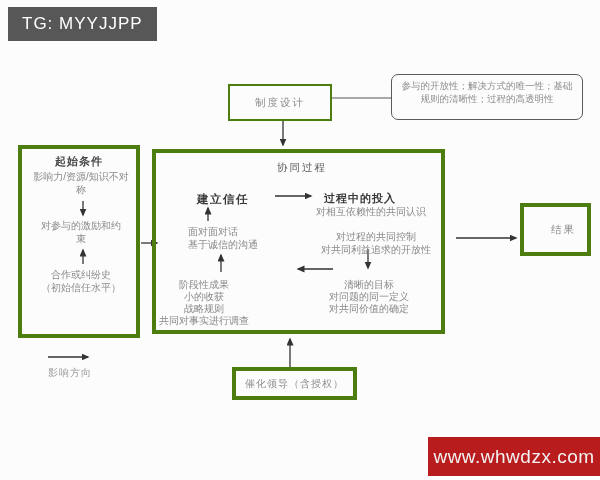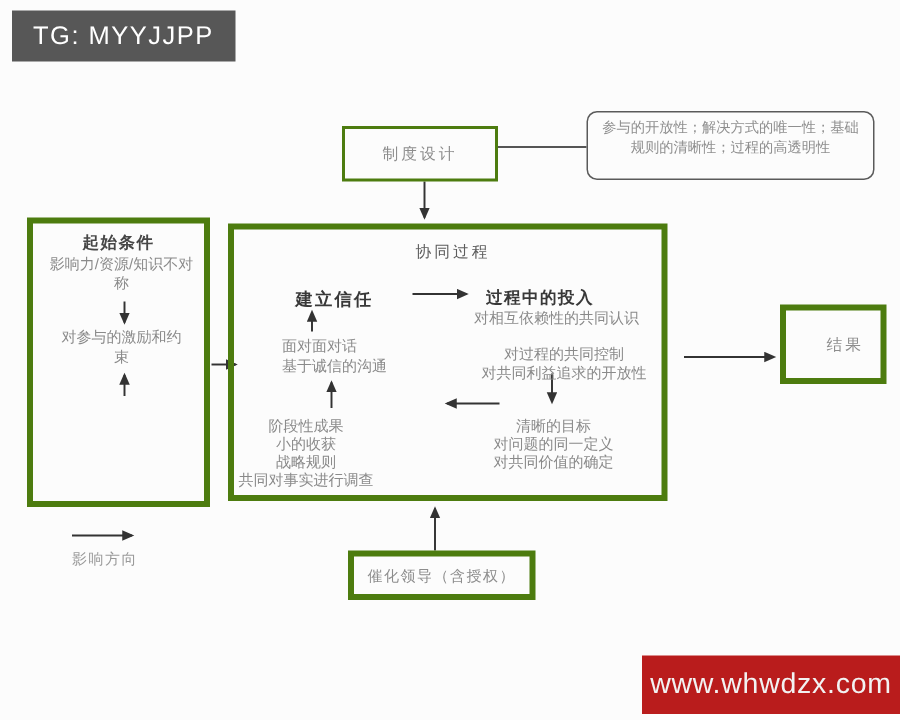--- a/index.html
+++ b/index.html
@@ -92,20 +92,24 @@
 </div>
 
 <div class="abs box box-note">
   <span>参与的开放性；解决方式的唯一性；基础规则的清晰性；过程的高透明性</span>
 </div>
 
 <div class="abs box box-start">
   <div class="abs sc-title">起始条件</div>
   <div class="abs sc-asym">影响力/资源/知识不对称</div>
   <div class="abs sc-incent">对参与的激励和约束</div>
+  <div class="abs sc-hist">
+    <div>合作或纠纷史</div>
+    <div>（初始信任水平）</div>
+  </div>
 
   <svg class="abs layer" width="122" height="193">
     <line x1="61" y1="52" x2="61" y2="66" stroke="#333" stroke-width="1.3" marker-end="url(#ah)"></line>
     <line x1="61" y1="115" x2="61" y2="101" stroke="#333" stroke-width="1.3" marker-end="url(#ah)"></line>
   </svg>
 </div>
 
 <div class="abs box box-process">
   <div class="abs cp-title">协同过程</div>
   <div class="abs cp-trust">建立信任</div>

